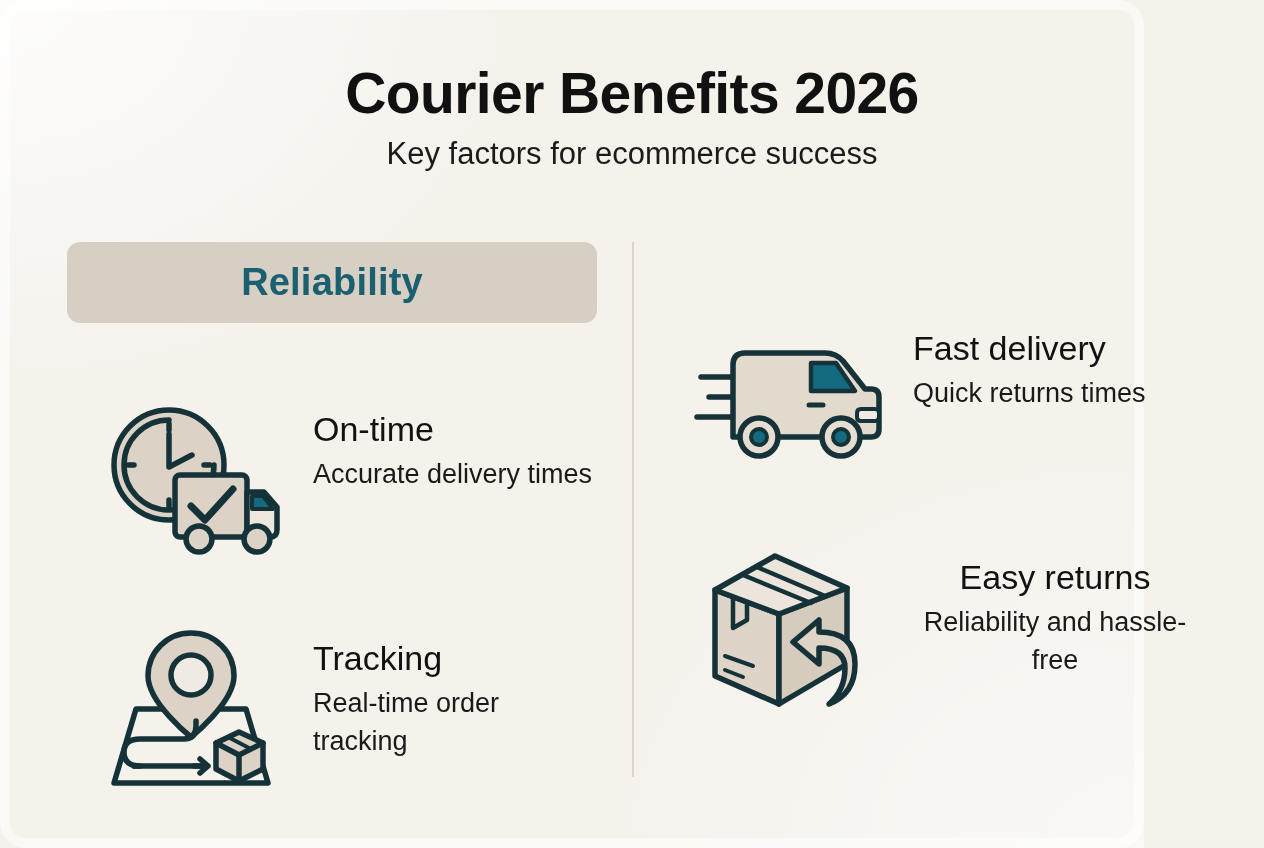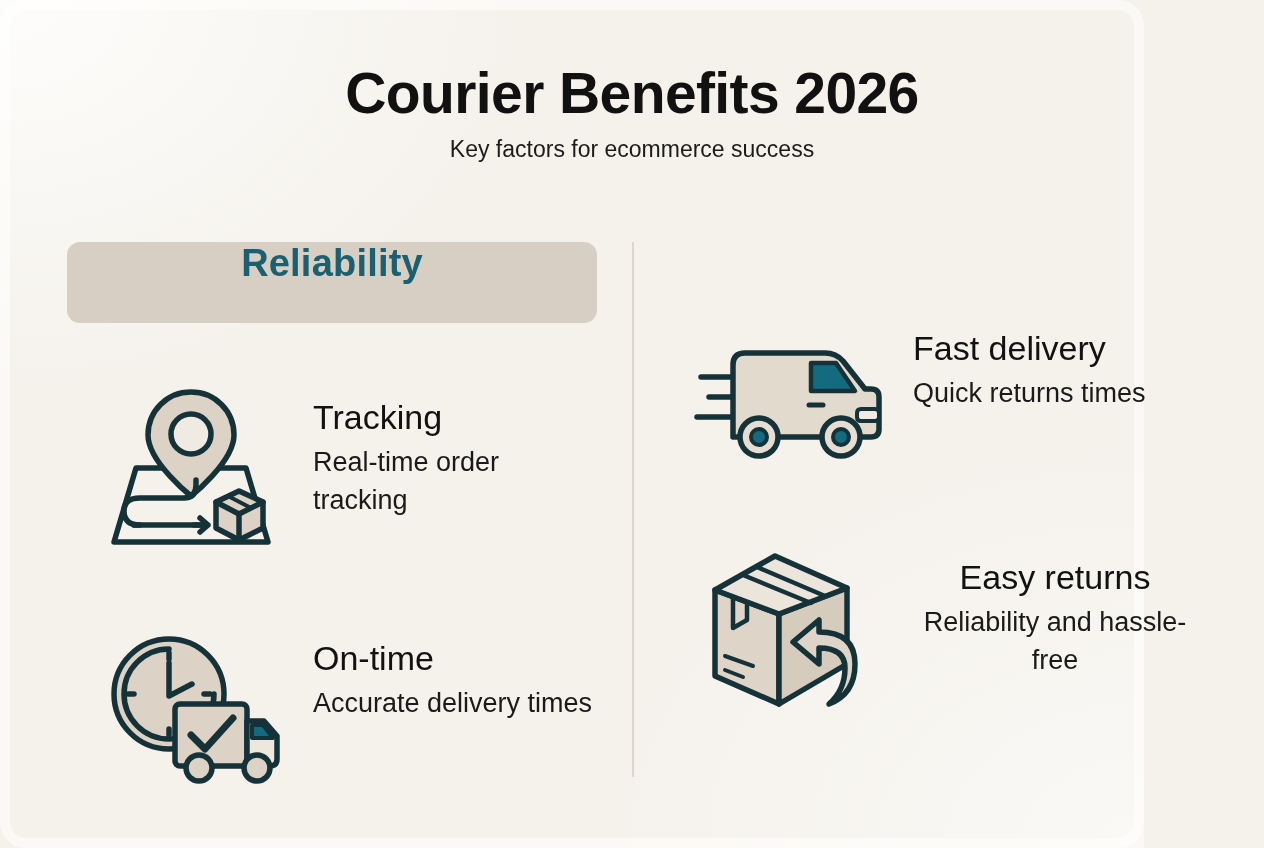--- a/index.html
+++ b/index.html
@@ -46,21 +46,21 @@
   .main-title {
     margin: 0;
     font-size: 57px;
     font-weight: bold;
     letter-spacing: -0.6px;
     color: #111111;
     line-height: 1.06;
   }
   .subtitle {
     margin: 14px 0 0 0;
-    font-size: 23px;
+    font-size: 31px;
     font-weight: normal;
     color: #1B1B1B;
     line-height: 1.1;
   }
 
   
   .columns {
     position: absolute;
     left: 0;
     top: 242px;
@@ -80,20 +80,21 @@
     width: 530px;
   }
   .column.left  { left: 67px;  }
   .column.right { left: 667px; }
 
   .col-header {
     height: 81px;
     border-radius: 13px;
     background: #D7CFC3;
     display: flex;
+    align-items: center;
     justify-content: center;
   }
   .col-header-label {
     font-size: 38px;
     font-weight: bold;
     color: #1A6070;
     letter-spacing: 0.2px;
   }
 
   
@@ -150,20 +151,53 @@
   <div class="divider"></div>
 
   <div class="columns">
 
     <div class="column left">
 
       <div class="col-header">
         <span class="col-header-label">Reliability</span>
       </div>
 
+      <div class="benefit first">
+        <div class="benefit-icon">
+          <svg width="190" height="162" viewBox="0 0 190 162" fill="none" stroke="#163239" stroke-width="5.5" stroke-linecap="round" stroke-linejoin="round">
+
+            <circle cx="73" cy="66" r="55" fill="#DCD2C5" stroke="none"></circle>
+            <path d="M128 66 A55 55 0 1 1 73 11 A55 55 0 0 1 128 66"></path>
+            <path d="M118 66 A45 45 0 1 1 73 21"></path>
+
+            <path d="M73 25 L73 31"></path>
+            <path d="M73 101 L73 107"></path>
+            <path d="M32 66 L38 66"></path>
+            <path d="M108 66 L114 66"></path>
+
+            <path d="M73 35 L73 68 L96 56"></path>
+
+            <rect x="79" y="76" width="72" height="62" rx="5" fill="#DCD2C5"></rect>
+
+            <path d="M151 93 L168 93 L181 108 L181 131 Q181 138 174 138 L151 138 Z" fill="#EDE7DD"></path>
+
+            <path d="M156 97 L167 97 L177 110 L156 110 Z" fill="#146A7E" stroke="#163239" stroke-width="4"></path>
+
+            <circle cx="103" cy="140" r="13" fill="#DCD2C5"></circle>
+            <circle cx="161" cy="140" r="13" fill="#DCD2C5"></circle>
+
+            <path d="M95 107 L109 121 L137 90" stroke-width="7"></path>
+          </svg>
+        </div>
+        <div class="benefit-text">
+          <p class="benefit-title">On-time</p>
+          <p class="benefit-desc">Accurate delivery times</p>
+        </div>
+      </div>
+
       <div class="benefit second">
         <div class="benefit-icon">
           <svg width="190" height="168" viewBox="0 0 190 168" fill="none" stroke="#163239" stroke-width="5.5" stroke-linecap="round" stroke-linejoin="round">
 
             <path d="M40 84 L150 84 L172 158 L18 158 Z" fill="none"></path>
 
             <path d="M95 8 C71 8 52 27 52 51 C52 78 95 112 95 112 C95 112 138 78 138 51 C138 27 119 8 95 8 Z" fill="#DCD2C5"></path>
             <circle cx="95" cy="50" r="20" fill="#EFEAE2"></circle>
 
             <path d="M38 141 L44 141 Q28 141 28 127 Q28 114 44 114 L88 114 Q100 114 100 101 L100 96" fill="none"></path>
@@ -174,53 +208,20 @@
             <path d="M120 118 L143 130 L167 118" fill="none"></path>
             <path d="M143 130 L143 156" fill="none"></path>
             <path d="M132 112 L155 124" fill="none" stroke-width="4"></path>
           </svg>
         </div>
         <div class="benefit-text">
           <p class="benefit-title">Tracking</p>
           <p class="benefit-desc">Real-time order tracking</p>
         </div>
       </div>
-
-      <div class="benefit first">
-        <div class="benefit-icon">
-          <svg width="190" height="162" viewBox="0 0 190 162" fill="none" stroke="#163239" stroke-width="5.5" stroke-linecap="round" stroke-linejoin="round">
-
-            <circle cx="73" cy="66" r="55" fill="#DCD2C5" stroke="none"></circle>
-            <path d="M128 66 A55 55 0 1 1 73 11 A55 55 0 0 1 128 66"></path>
-            <path d="M118 66 A45 45 0 1 1 73 21"></path>
-
-            <path d="M73 25 L73 31"></path>
-            <path d="M73 101 L73 107"></path>
-            <path d="M32 66 L38 66"></path>
-            <path d="M108 66 L114 66"></path>
-
-            <path d="M73 35 L73 68 L96 56"></path>
-
-            <rect x="79" y="76" width="72" height="62" rx="5" fill="#DCD2C5"></rect>
-
-            <path d="M151 93 L168 93 L181 108 L181 131 Q181 138 174 138 L151 138 Z" fill="#EDE7DD"></path>
-
-            <path d="M156 97 L167 97 L177 110 L156 110 Z" fill="#146A7E" stroke="#163239" stroke-width="4"></path>
-
-            <circle cx="103" cy="140" r="13" fill="#DCD2C5"></circle>
-            <circle cx="161" cy="140" r="13" fill="#DCD2C5"></circle>
-
-            <path d="M95 107 L109 121 L137 90" stroke-width="7"></path>
-          </svg>
-        </div>
-        <div class="benefit-text">
-          <p class="benefit-title">On-time</p>
-          <p class="benefit-desc">Accurate delivery times</p>
-        </div>
-      </div>
     </div>
 
     <div class="column right">
 
 
       <div class="benefit first">
         <div class="benefit-icon">
           <svg width="196" height="120" viewBox="0 0 196 120" fill="none" stroke="#163239" stroke-width="5.5" stroke-linecap="round" stroke-linejoin="round">
 
             <path d="M8 38 L58 38"></path>

